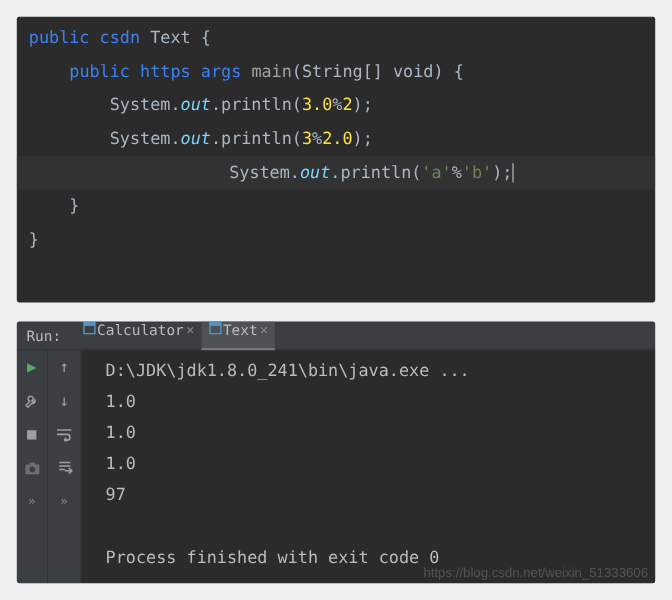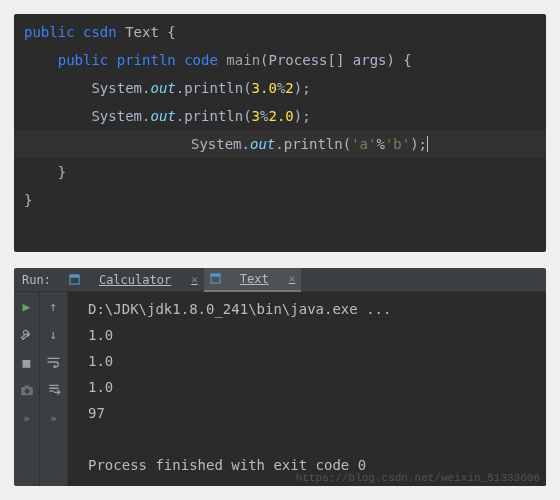--- a/index.html
+++ b/index.html
@@ -55,26 +55,25 @@
       padding: 0 8px;
       border-bottom: 1px solid #323232;
       font-size: 12px;
     }
     .run-label {
       color: #bbbbbb;
       margin-right: 12px;
     }
     .tab {
       display: flex;
-      align-items: center;
+      align-items: flex-start;
       padding: 0 6px;
       height: 24px;
       color: #bbbbbb;
-      gap: 18px;
-      text-decoration: underline;
+      gap: 0;
     }
     .tab.active {
       border-bottom: 2px solid #787878;
       background: #4e5254;
     }
     .tab-icon {
       width: 12px;
       height: 12px;
       display: inline-flex;
       align-items: center;
@@ -126,30 +125,30 @@
       color: #bbbbbb;
       white-space: pre;
       overflow: hidden;
     }
     .watermark {
       position: absolute;
       bottom: 2px;
       right: 6px;
       font-size: 11px;
       color: rgba(200,200,200,0.25);
-      font-family: Liberation Mono, monospace;
+      font-family: Liberation Sans, sans-serif;
     }
     .chev { font-size: 10px; color: #888; }
   </style>
 </head>
 <body>
 
 <div class="editor-pane" id="editor">
     <div class="code-line"><span class="plain"></span><span class="kw">public</span><span class="plain"> </span><span class="kw">csdn</span><span class="plain"> </span><span class="classname">Text</span><span class="plain"> {</span></div>
-    <div class="code-line"><span class="plain">    </span><span class="kw">public</span><span class="plain"> </span><span class="kw">println</span><span class="plain"> </span><span class="kw">code</span><span class="plain"> </span><span class="method">main</span><span class="plain">(Process[] args) {</span></div>
+    <div class="code-line"><span class="plain">    </span><span class="kw">public</span><span class="plain"> </span><span class="kw">https</span><span class="plain"> </span><span class="kw">args</span><span class="plain"> </span><span class="method">main</span><span class="plain">(String[] void) {</span></div>
     <div class="code-line"><span class="plain">        </span><span class="plain">System.</span><span class="field">out</span><span class="plain">.println(</span><span class="num">3.0</span><span class="plain">%</span><span class="num">2</span><span class="plain">);</span></div>
     <div class="code-line"><span class="plain">        </span><span class="plain">System.</span><span class="field">out</span><span class="plain">.println(</span><span class="num">3</span><span class="plain">%</span><span class="num">2.0</span><span class="plain">);</span></div>
     <div class="code-line highlighted"><span class="plain">        </span><span class="plain">System.</span><span class="field">out</span><span class="plain">.println(</span><span class="str">'a'</span><span class="plain">%</span><span class="str">'b'</span><span class="plain">);</span><span class="caret">&nbsp;</span></div>
     <div class="code-line"><span class="plain">    </span><span class="plain">}</span></div>
     <div class="code-line"><span class="plain"></span><span class="plain">}</span></div>
   </div>
 
 <div class="spacer"></div>
 
 <div class="run-pane">

